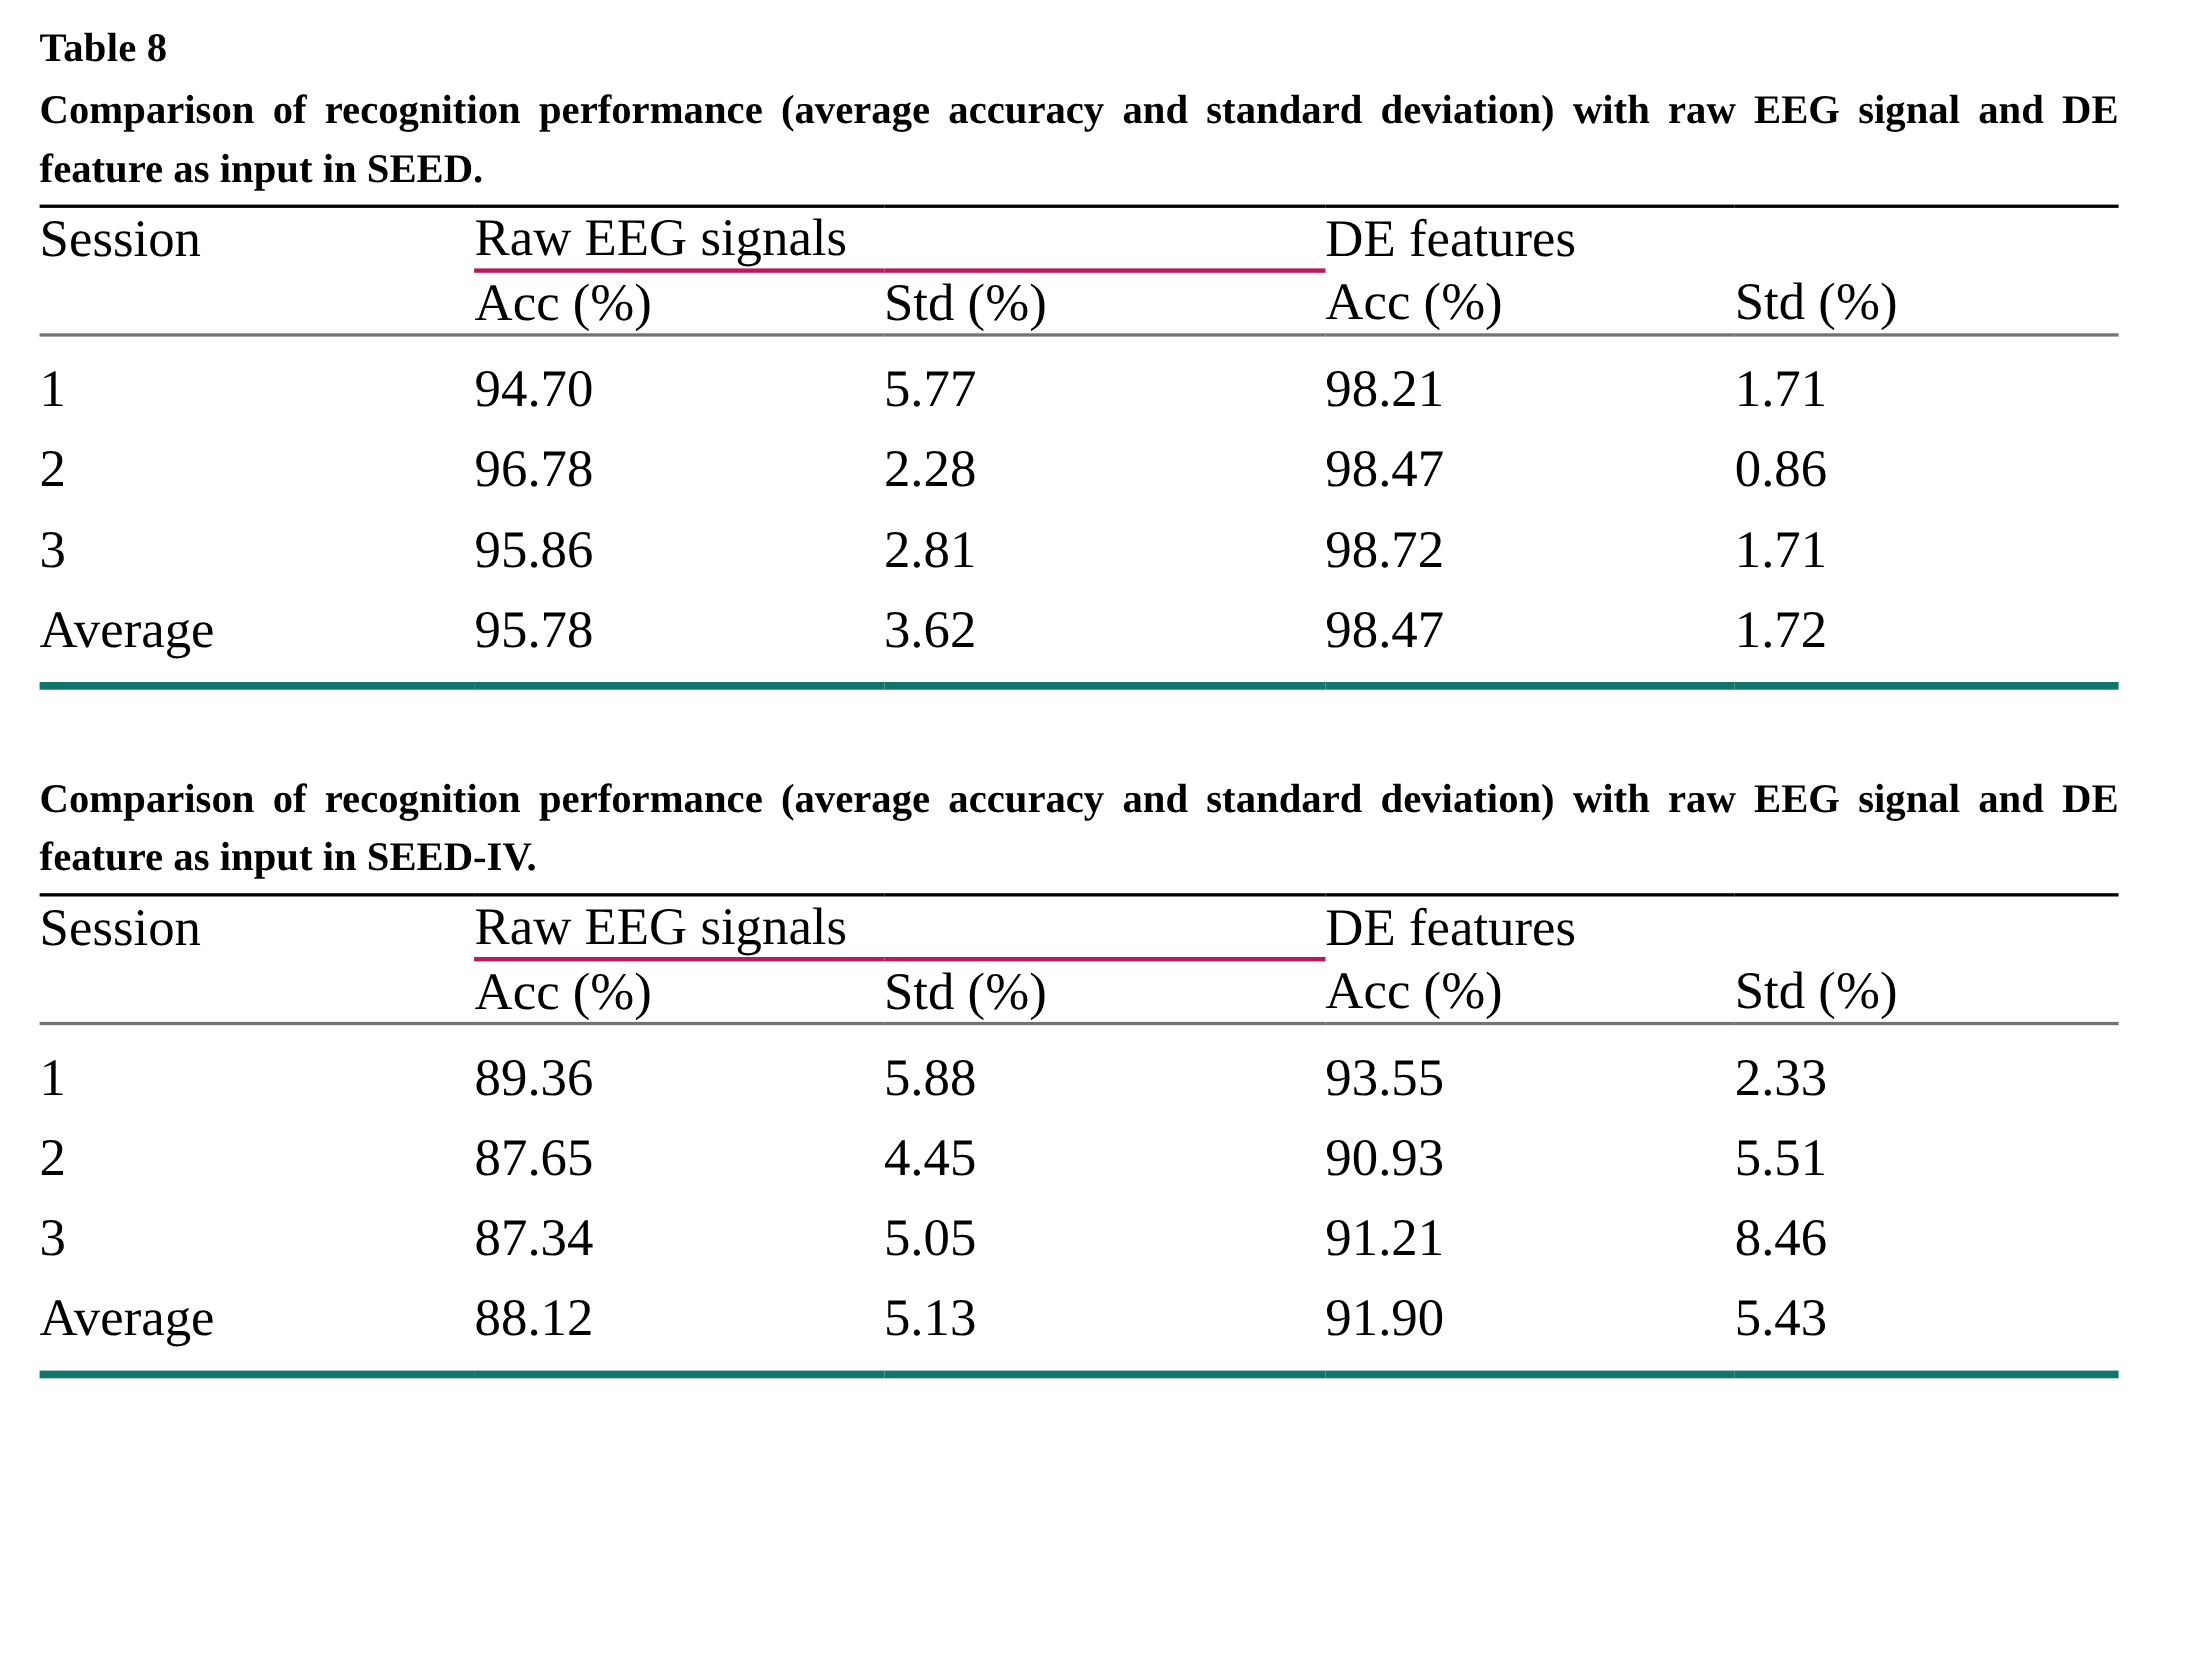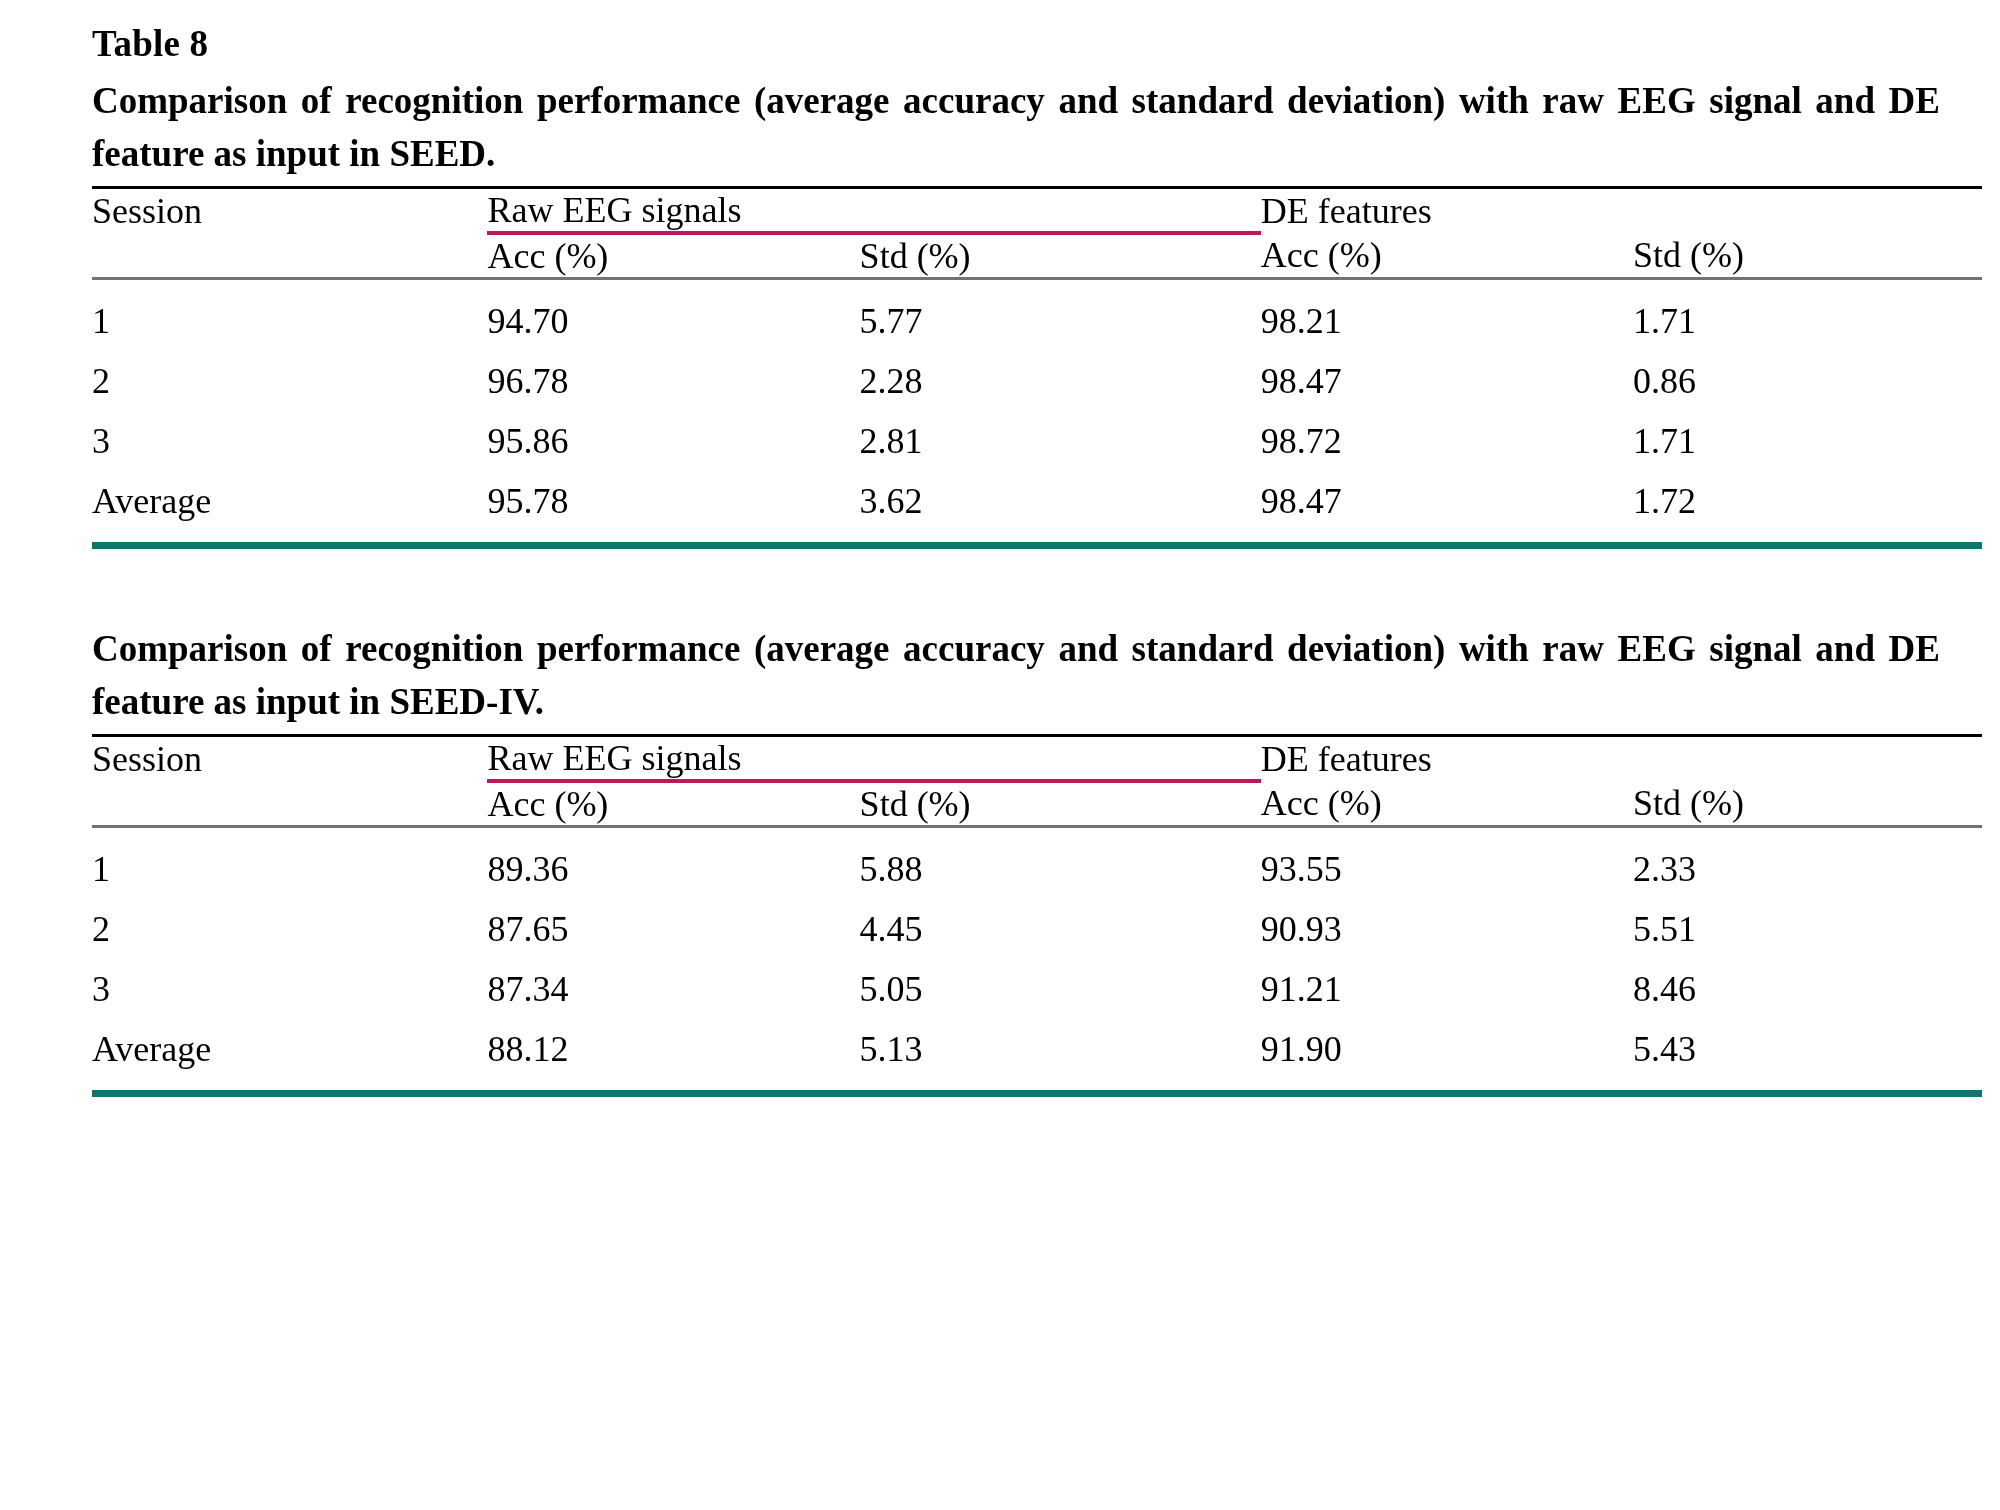--- a/index.html
+++ b/index.html
@@ -8,21 +8,21 @@
     background: #ffffff;
   }
   body {
     width: 2000px;
     height: 1510px;
     font-family: "Liberation Serif", "DejaVu Serif", serif;
     color: #000000;
     overflow: hidden;
   }
   .page {
-    padding: 22px 60px 0 92px;
+    padding: 22px 60px 0 36px;
     box-sizing: border-box;
   }
   .table-block {
     margin-bottom: 74px;
   }
   .table-number {
     font-size: 37px;
     font-weight: bold;
     letter-spacing: 0.2px;
     margin-bottom: 10px;
@@ -37,21 +37,21 @@
     font-weight: bold;
   }
   table.data {
     border-collapse: collapse;
     width: 1890px;
     table-layout: fixed;
   }
   table.data td, table.data th {
     text-align: left;
     font-weight: normal;
-    font-size: 36px;
+    font-size: 48px;
     padding: 0;
   }
   .rule-top td {
     border-top: 3px solid #000;
   }
   .rule-bottom td {
     border-bottom: 3px solid #000;
   }
   .grouphdr td {
     padding-top: 14px;

